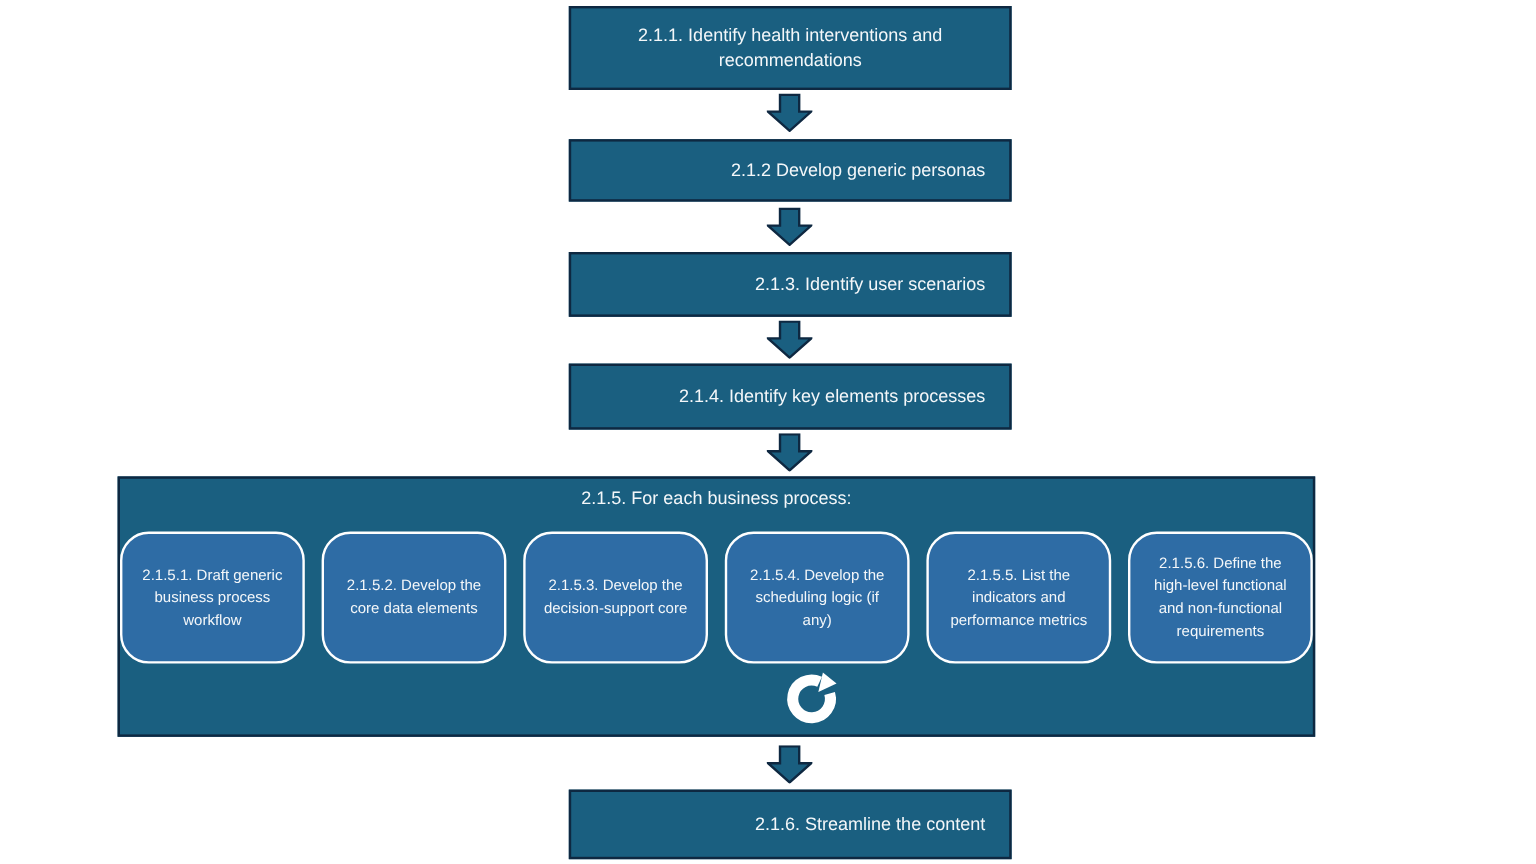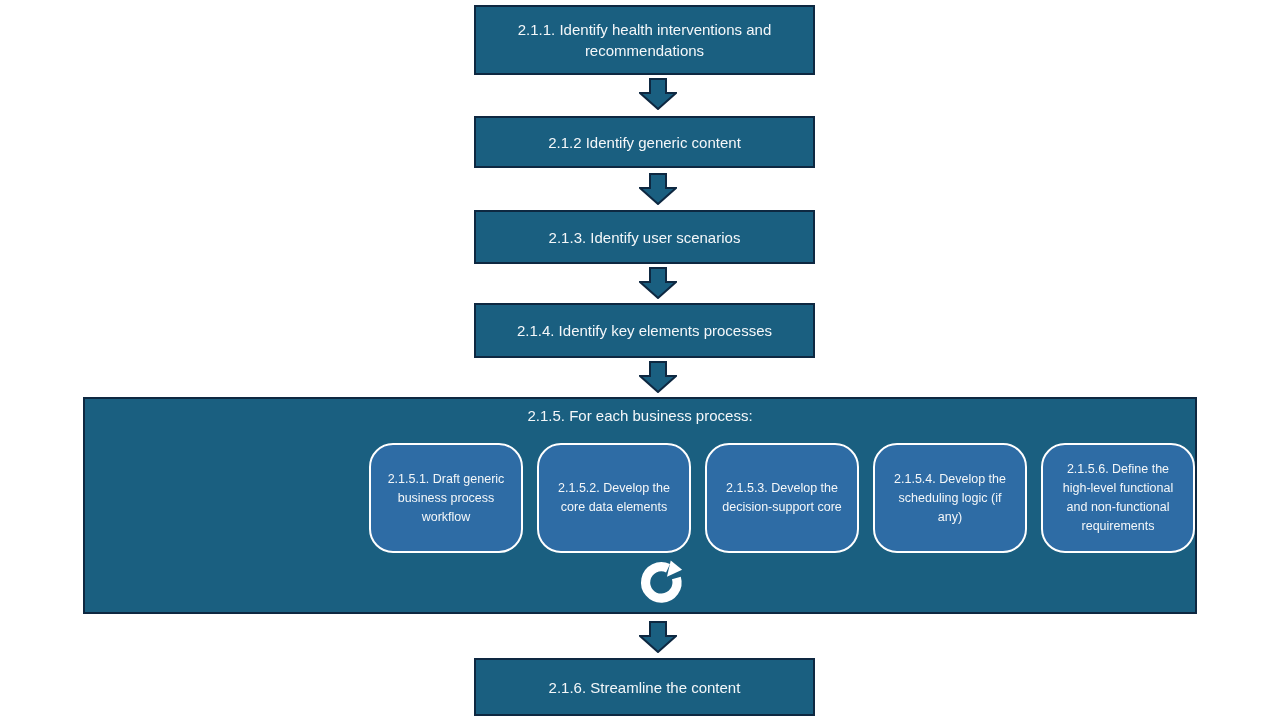--- a/index.html
+++ b/index.html
@@ -11,29 +11,29 @@
   .canvas {
     position: relative;
     width: 1280px;
     height: 720px;
     background: #ffffff;
     overflow: hidden;
   }
   .step {
     position: absolute;
     left: 474px;
-    width: 341px;
+    width: 369px;
     background: #1A5F80;
     border: 2px solid #0E2841;
     color: #F4F7F9;
     font-size: 15px;
     line-height: 21px;
     display: flex;
     align-items: center;
-    justify-content: center;
+    justify-content: flex-end;
     text-align: center;
     box-sizing: border-box;
     padding: 4px 20px;
   }
   .step-1 { top: 5px;   height: 70px; }
   .step-2 { top: 116px; height: 52px; }
   .step-3 { top: 210px; height: 54px; }
   .step-4 { top: 303px; height: 55px; }
   .step-6 { top: 658px; height: 58px; }
   .arrow {
@@ -42,23 +42,23 @@
     width: 38px;
     height: 32px;
   }
   .a1 { top: 78px; }
   .a2 { top: 173px; }
   .a3 { top: 267px; }
   .a4 { top: 361px; }
   .a5 { top: 621px; }
   .group {
     position: absolute;
-    left: 83px;
+    left: 98px;
     top: 397px;
-    width: 1114px;
+    width: 998px;
     height: 217px;
     background: #1A5F80;
     border: 2px solid #0E2841;
     box-sizing: border-box;
   }
   .group-title {
     position: absolute;
     top: 8px;
     left: 0;
     width: 100%;
@@ -106,21 +106,21 @@
 
   <div class="step step-1">
     <span>2.1.1. Identify health interventions and recommendations</span>
   </div>
 
   <svg class="arrow a1" viewBox="0 0 38 32">
     <path d="M11 1 H27 V15 H37 L19 31 L1 15 H11 Z" fill="#1A5F80" stroke="#0E2841" stroke-width="2"></path>
   </svg>
 
   <div class="step step-2">
-    <span>2.1.2 Identify generic content</span>
+    <span>2.1.2 Develop generic personas</span>
   </div>
 
   <svg class="arrow a2" viewBox="0 0 38 32">
     <path d="M11 1 H27 V15 H37 L19 31 L1 15 H11 Z" fill="#1A5F80" stroke="#0E2841" stroke-width="2"></path>
   </svg>
 
   <div class="step step-3">
     <span>2.1.3. Identify user scenarios</span>
   </div>
 
@@ -145,20 +145,23 @@
       <div class="sub-box">
         <span>2.1.5.2. Develop the core data elements</span>
       </div>
       <div class="sub-box">
         <span>2.1.5.3. Develop the decision-support core</span>
       </div>
       <div class="sub-box">
         <span>2.1.5.4. Develop the scheduling logic (if any)</span>
       </div>
       <div class="sub-box">
+        <span>2.1.5.5. List the indicators and performance metrics</span>
+      </div>
+      <div class="sub-box">
         <span>2.1.5.6. Define the high-level functional and non-functional requirements</span>
       </div>
     </div>
     <svg class="loop-icon" viewBox="0 0 48 48">
       <path d="M38.2 21.2 A 14.5 14.5 0 1 1 30.5 12.2" fill="none" stroke="#ffffff" stroke-width="8.5"></path>
       <polygon points="29.5,20 33,5 43.5,13.5" fill="#ffffff"></polygon>
     </svg>
   </div>
 
   <svg class="arrow a5" viewBox="0 0 38 32">

